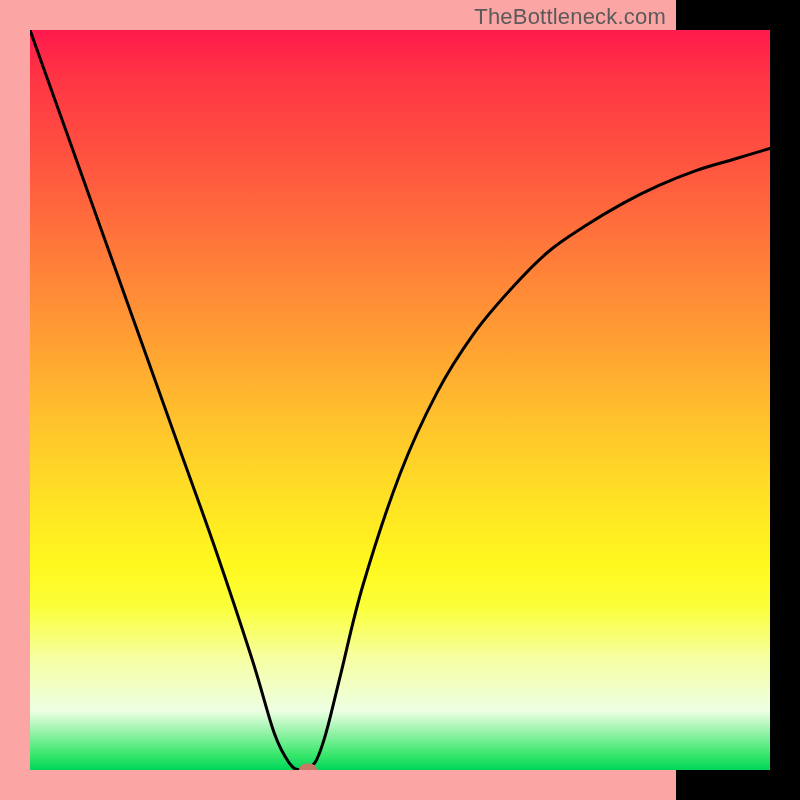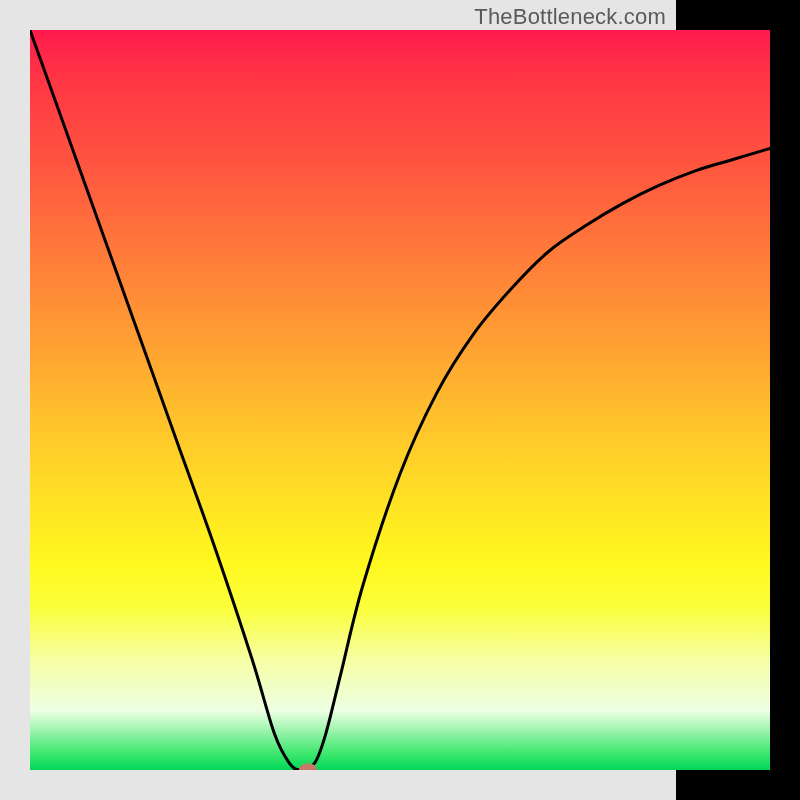--- a/index.html
+++ b/index.html
@@ -8,21 +8,21 @@
     width: 800px;
     height: 800px;
     background: #000;
     overflow: hidden;
     font-family: Arial, Helvetica, sans-serif;
   }
   .frame {
     position: relative;
     width: 676px;
     height: 800px;
-    background: #e5e5e5;
+    background: #fca5a5;
   }
   .watermark {
     position: absolute;
     top: 4px;
     right: 10px;
     color: #5a5a5a;
     font-size: 22px;
     font-weight: 500;
     letter-spacing: 0.2px;
     z-index: 10;

